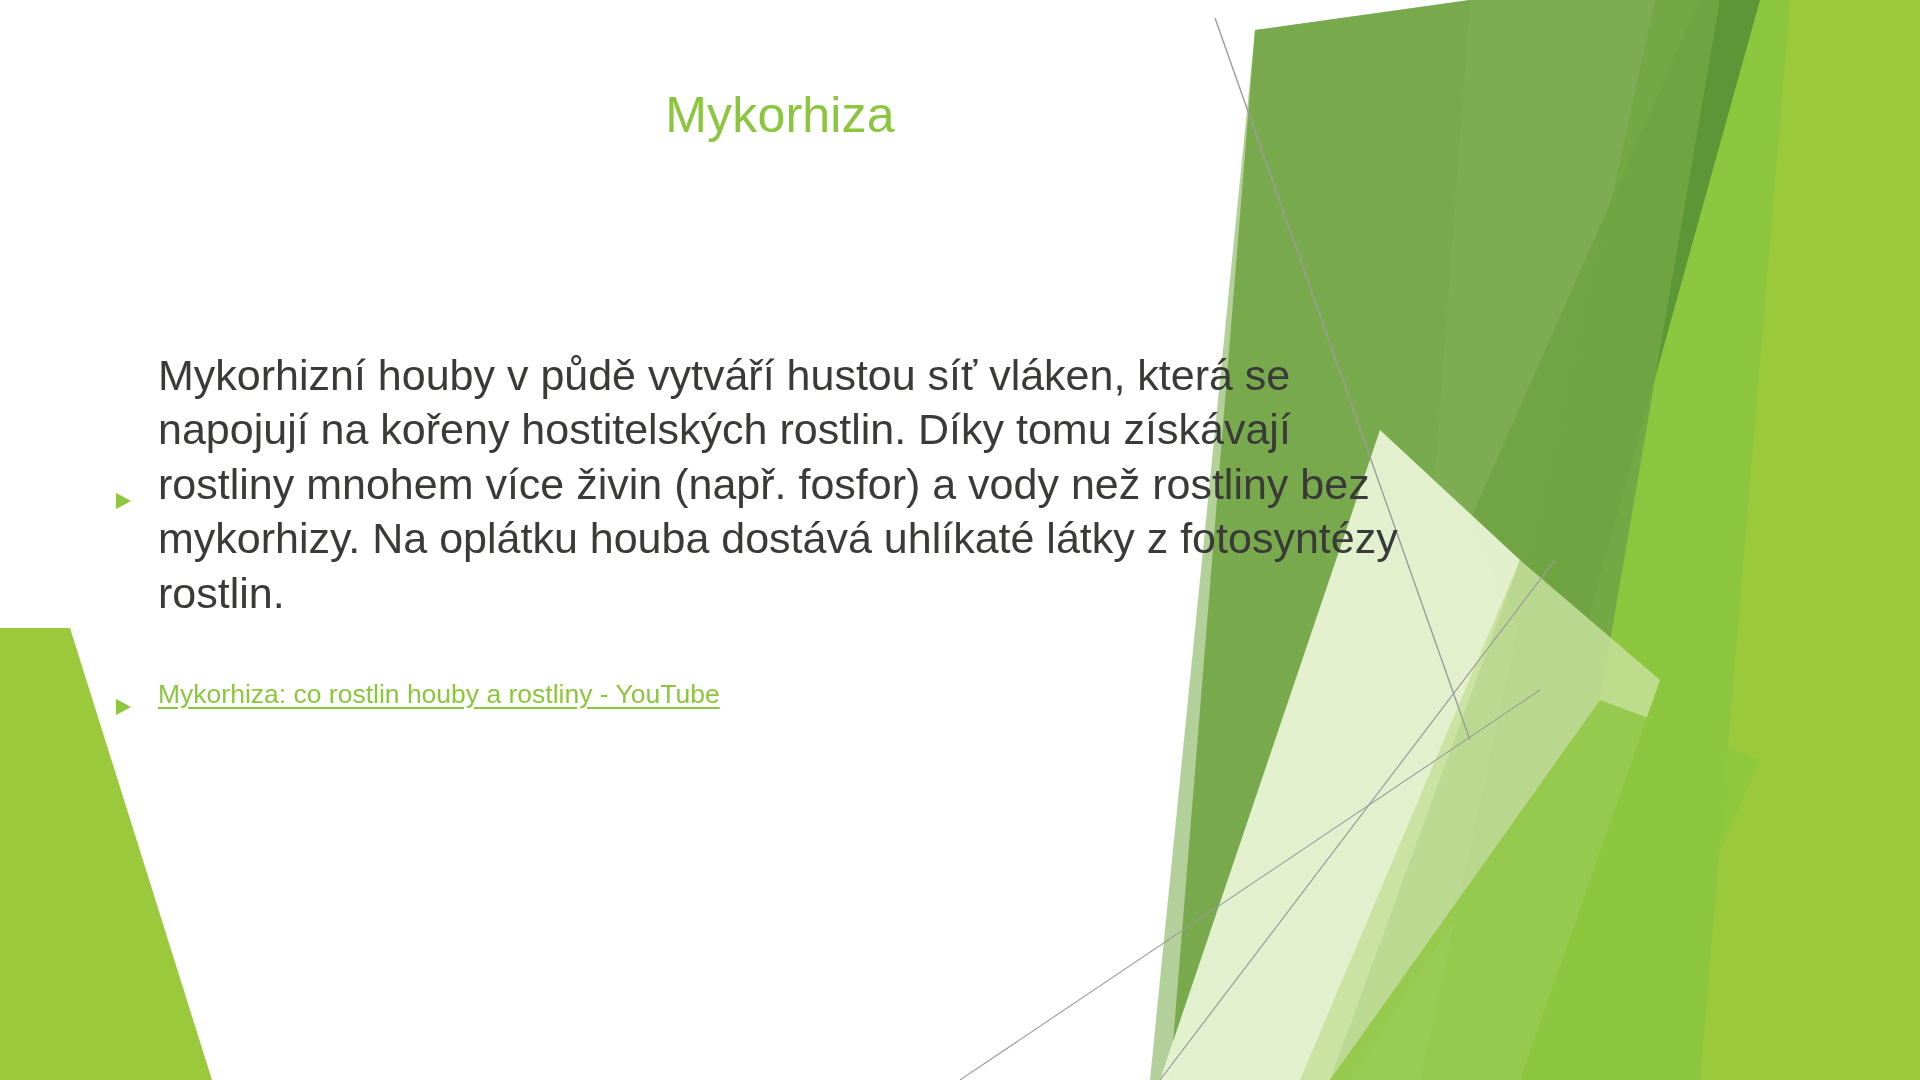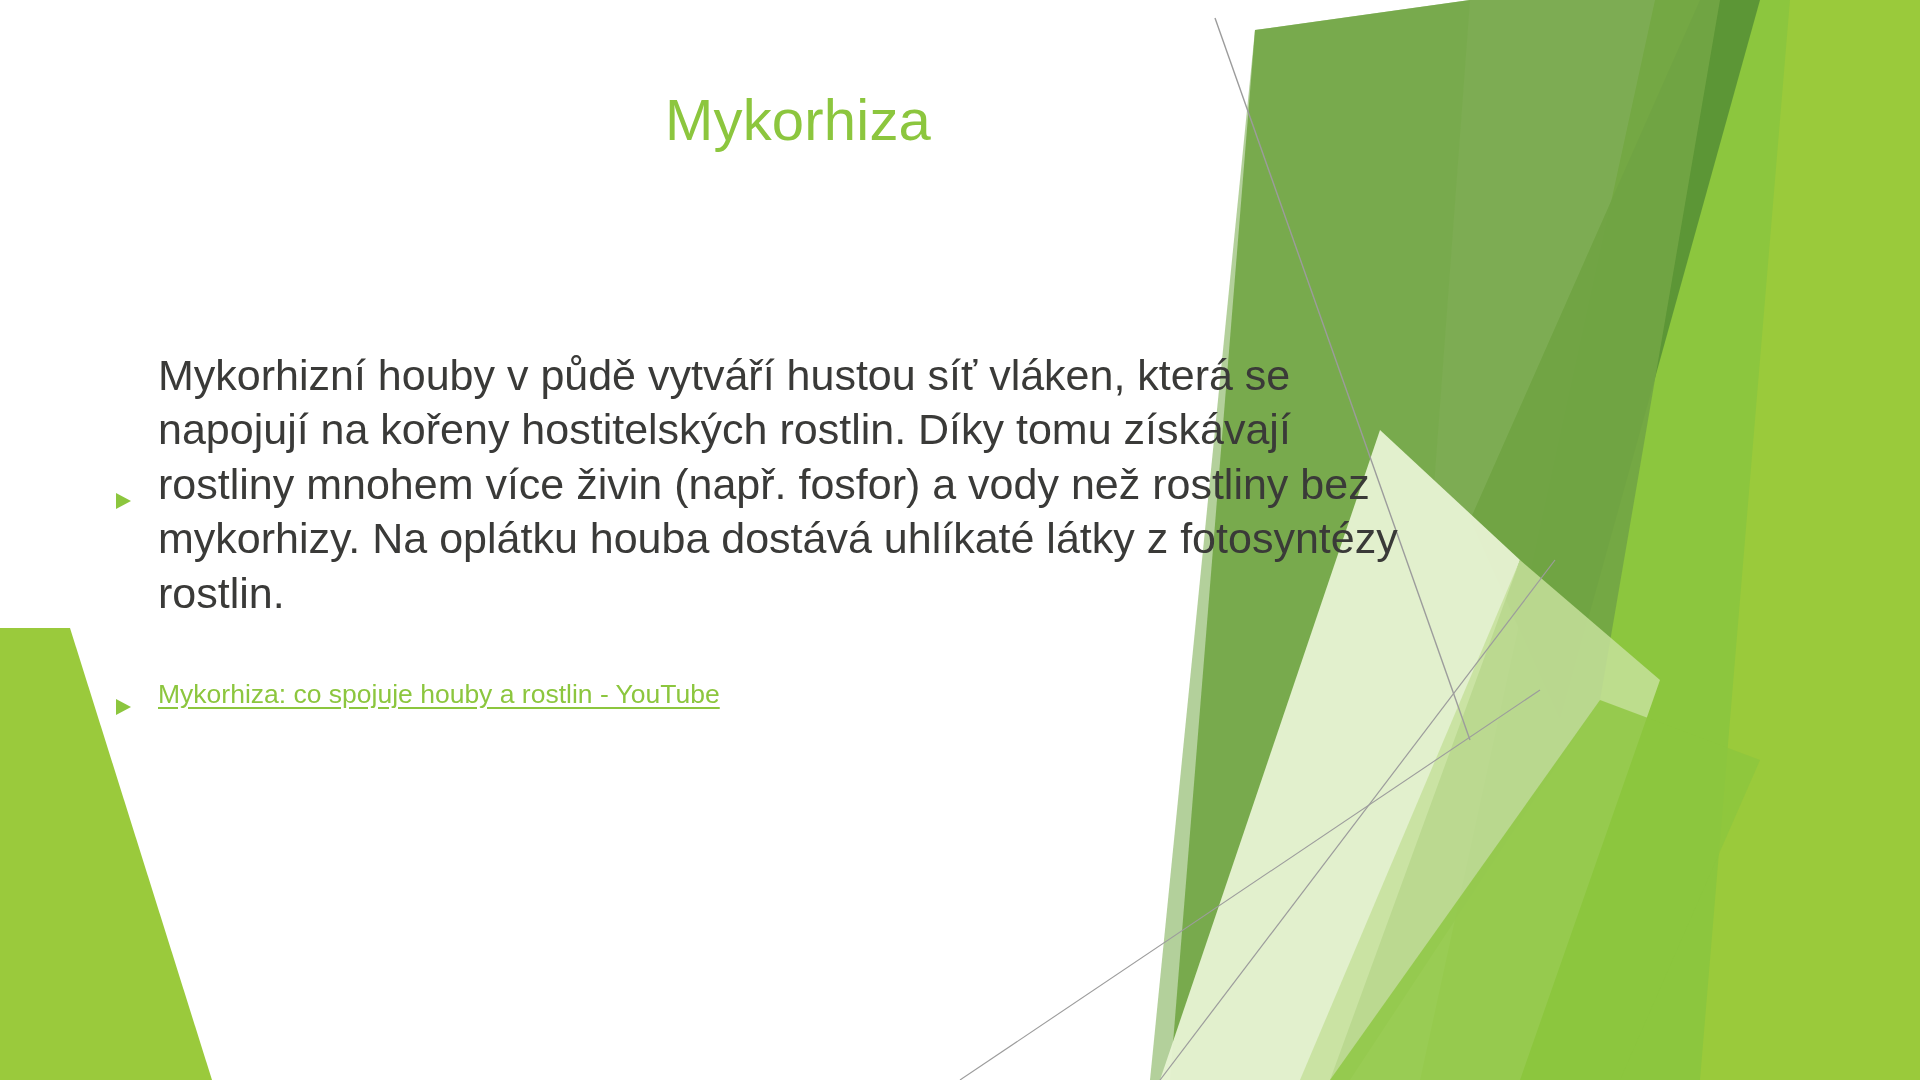--- a/index.html
+++ b/index.html
@@ -29,25 +29,25 @@
     top: 0;
     left: 0;
     width: 1920px;
     height: 1080px;
     pointer-events: none;
   }
 
   
   #title {
     position: absolute;
-    left: 18px;
+    left: 0;
     top: 88px;
     width: 1560px;
     text-align: center;
-    font-size: 58px;
+    font-size: 50px;
     line-height: 1.1;
     color: #8CC63E;
     font-weight: 400;
     letter-spacing: 0.2px;
     white-space: nowrap;
   }
 
   
   #body-block {
     position: absolute;
@@ -150,19 +150,19 @@
       <span class="bullet-text">
         <span id="para-text">Mykorhizní houby v půdě vytváří hustou síť vláken, která se napojují na kořeny hostitelských rostlin. Díky tomu získávají rostliny mnohem více živin (např. fosfor) a vody než rostliny bez mykorhizy. Na oplátku houba dostává uhlíkaté látky z fotosyntézy rostlin.</span>
       </span>
     </div>
 
     <div class="bullet-row" id="link-row">
       <span class="bullet-marker">
         <span class="tri"></span>
       </span>
       <span class="bullet-text">
-        <span id="link-text">Mykorhiza: co spojuje houby a rostlin - YouTube</span>
+        <span id="link-text">Mykorhiza: co rostlin houby a rostliny - YouTube</span>
       </span>
     </div>
 
   </div>
 
 </div>
 
 </body></html>

